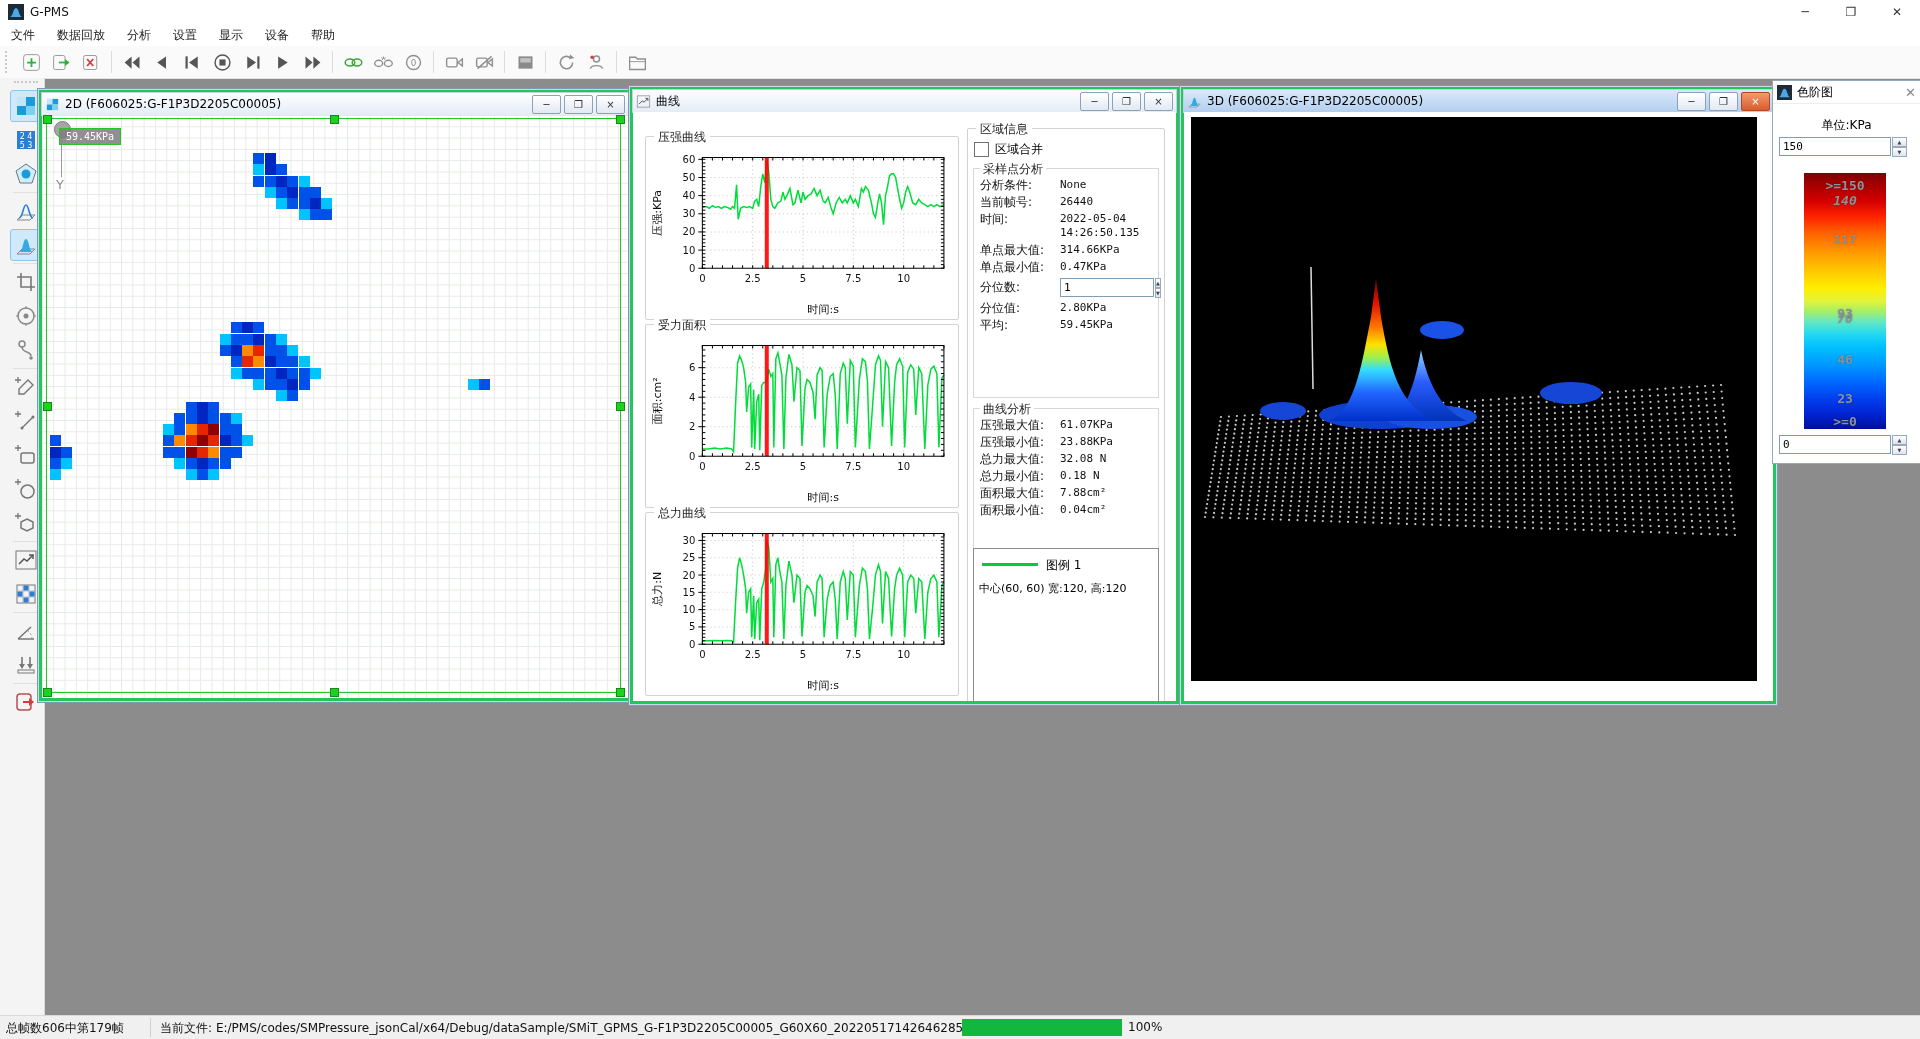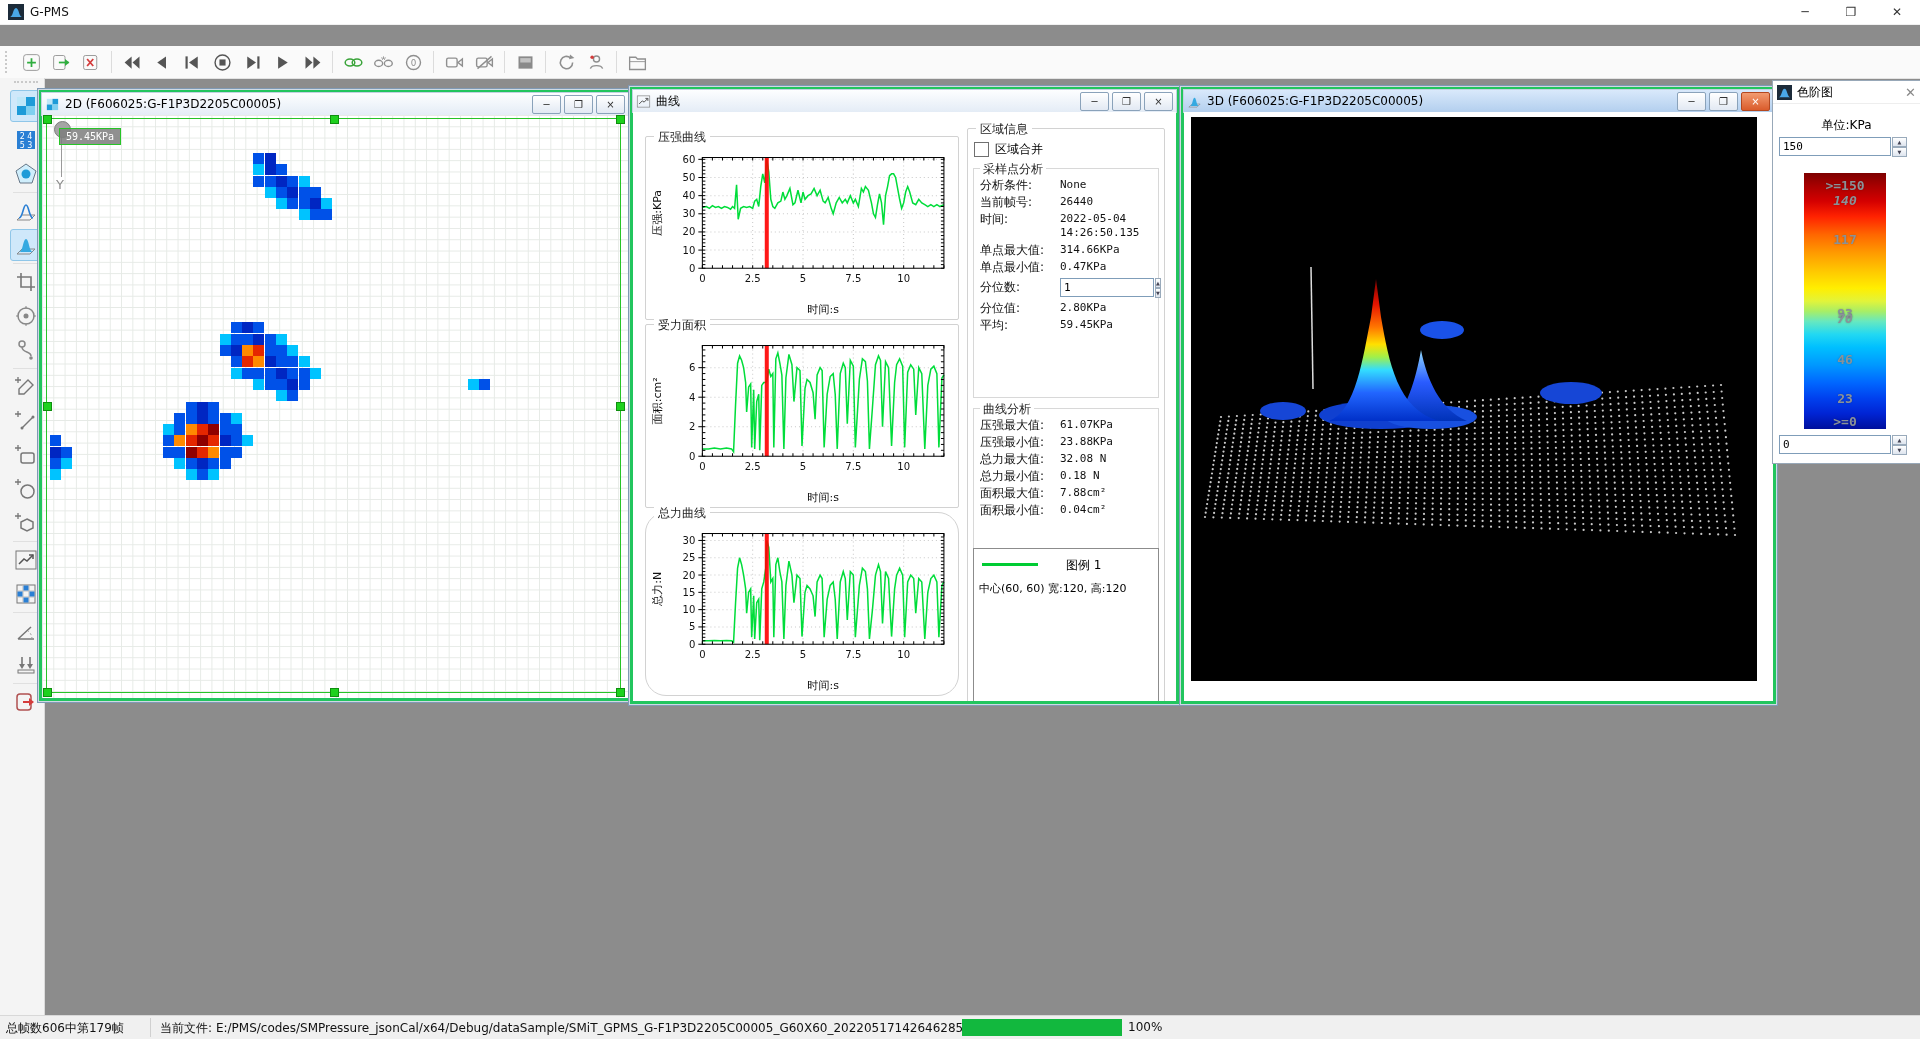--- a/index.html
+++ b/index.html
@@ -55,21 +55,21 @@
   .igroup>.gtitle2{position:absolute;top:-8px;left:6px;background:#fff;padding:0 3px;color:#222;}
   .irow{display:flex;margin:3px 2px;line-height:14px;}
   .ilabel{width:80px;color:#111;flex:none;}
   .ivalue{font-family:"DejaVu Sans Mono",monospace;font-size:11px;color:#111;max-width:104px;}
   .spinrow{display:flex;align-items:center;margin:4px 2px;}
   .spininput{width:86px;height:17px;border:1px solid #7f9db9;font-size:11px;padding:0 3px;font-family:"DejaVu Sans Mono",monospace;}
   .spinbtns{width:15px;height:19px;display:flex;flex-direction:column;margin-left:1px;}
   .spinbtns span{flex:1;border:1px solid #9ab;background:linear-gradient(#fff,#dde4ee);font-size:5px;line-height:8px;text-align:center;color:#445;}
   #legendbox{position:absolute;left:340px;top:436px;width:184px;height:152px;border:1px solid #8c8c8c;background:#fff;}
   #legend-line{position:absolute;left:8px;top:14px;width:56px;height:3px;background:#00cc33;}
-  #legend-name{position:absolute;left:72px;top:8px;margin-left:20px;}
+  #legend-name{position:absolute;left:72px;top:8px;}
   #legend-detail{position:absolute;left:5px;top:32px;font-size:11px;}
   
   #scene3d{position:absolute;left:7px;top:5px;width:566px;height:564px;background:#000;}
   
   #colorbar{position:absolute;left:1772px;top:80px;width:147px;height:382px;background:#fff;border:1px solid #98a8b8;}
   #cb-tbar{height:22px;display:flex;align-items:center;padding:0 4px;border-bottom:1px solid #eee;}
   #cb-unit{position:absolute;left:0;top:36px;width:100%;text-align:center;font-size:12px;}
   .cb-inprow{position:absolute;left:6px;display:flex;align-items:center;justify-content:center;}
   .cb-input{width:104px;height:17px;border:1px solid #7f9db9;font-size:11px;padding:0 3px;font-family:"DejaVu Sans Mono",monospace;}
   #cb-grad{position:absolute;left:31px;top:92px;width:82px;height:256px;
@@ -96,20 +96,29 @@
         </svg>
     </span>
     <span id="app-title">G-PMS</span>
     <div class="capbtns">
       <div class="capbtn">─</div>
       <div class="capbtn">❐</div>
       <div class="capbtn">✕</div>
     </div>
   </div>
 
+  <nav id="menubar">
+      <span class="menu-item">文件</span>
+      <span class="menu-item">数据回放</span>
+      <span class="menu-item">分析</span>
+      <span class="menu-item">设置</span>
+      <span class="menu-item">显示</span>
+      <span class="menu-item">设备</span>
+      <span class="menu-item">帮助</span>
+    </nav>
 
   <div id="toolbar">
       <span class="tb-grip"></span>
       <span class="tbtn">
         <svg viewBox="0 0 24 24">
           <rect x="3" y="3" width="18" height="18" rx="3" fill="none" stroke="#8f8f8f"></rect>
           <path d="M12 7v10M7 12h10" stroke="#2fae3f" stroke-width="2"></path>
         </svg>
       </span>
       <span class="tbtn">
@@ -788,21 +797,21 @@
               <text x="47" y="35.5" text-anchor="end" font-size="10">6</text>
               <text x="54" y="134" text-anchor="middle" font-size="10">0</text>
               <text x="104" y="134" text-anchor="middle" font-size="10">2.5</text>
               <text x="154" y="134" text-anchor="middle" font-size="10">5</text>
               <text x="204" y="134" text-anchor="middle" font-size="10">7.5</text>
               <text x="254" y="134" text-anchor="middle" font-size="10">10</text>
               <text x="174" y="164" text-anchor="middle" font-size="11">时间:s</text>
               <text transform="translate(13,65) rotate(-90)" text-anchor="middle" font-size="11">面积:cm²</text>
             </svg></div>
       </div>
-      <div class="gbox chartbox" style="left:12px;top:400px;width:312px;height:182px;border-radius:21px;">
+      <div class="gbox chartbox" style="left:12px;top:400px;width:312px;height:182px;">
         <span class="gtitle">总力曲线</span>
         <div id="chart2" style="position:absolute;inset:8px 2px 0 2px;"><svg viewBox="0 0 306 168" width="100%" height="100%">
               <line x1="54" y1="102.8125" x2="294" y2="102.8125" stroke="#c8c8c8" stroke-dasharray="1,3"></line>
               <line x1="54" y1="85.625" x2="294" y2="85.625" stroke="#c8c8c8" stroke-dasharray="1,3"></line>
               <line x1="54" y1="68.4375" x2="294" y2="68.4375" stroke="#c8c8c8" stroke-dasharray="1,3"></line>
               <line x1="54" y1="51.25" x2="294" y2="51.25" stroke="#c8c8c8" stroke-dasharray="1,3"></line>
               <line x1="54" y1="34.0625" x2="294" y2="34.0625" stroke="#c8c8c8" stroke-dasharray="1,3"></line>
               <line x1="54" y1="16.875" x2="294" y2="16.875" stroke="#c8c8c8" stroke-dasharray="1,3"></line>
               <line x1="104" y1="10" x2="104" y2="120" stroke="#c8c8c8" stroke-dasharray="1,3"></line>
               <line x1="154" y1="10" x2="154" y2="120" stroke="#c8c8c8" stroke-dasharray="1,3"></line>

